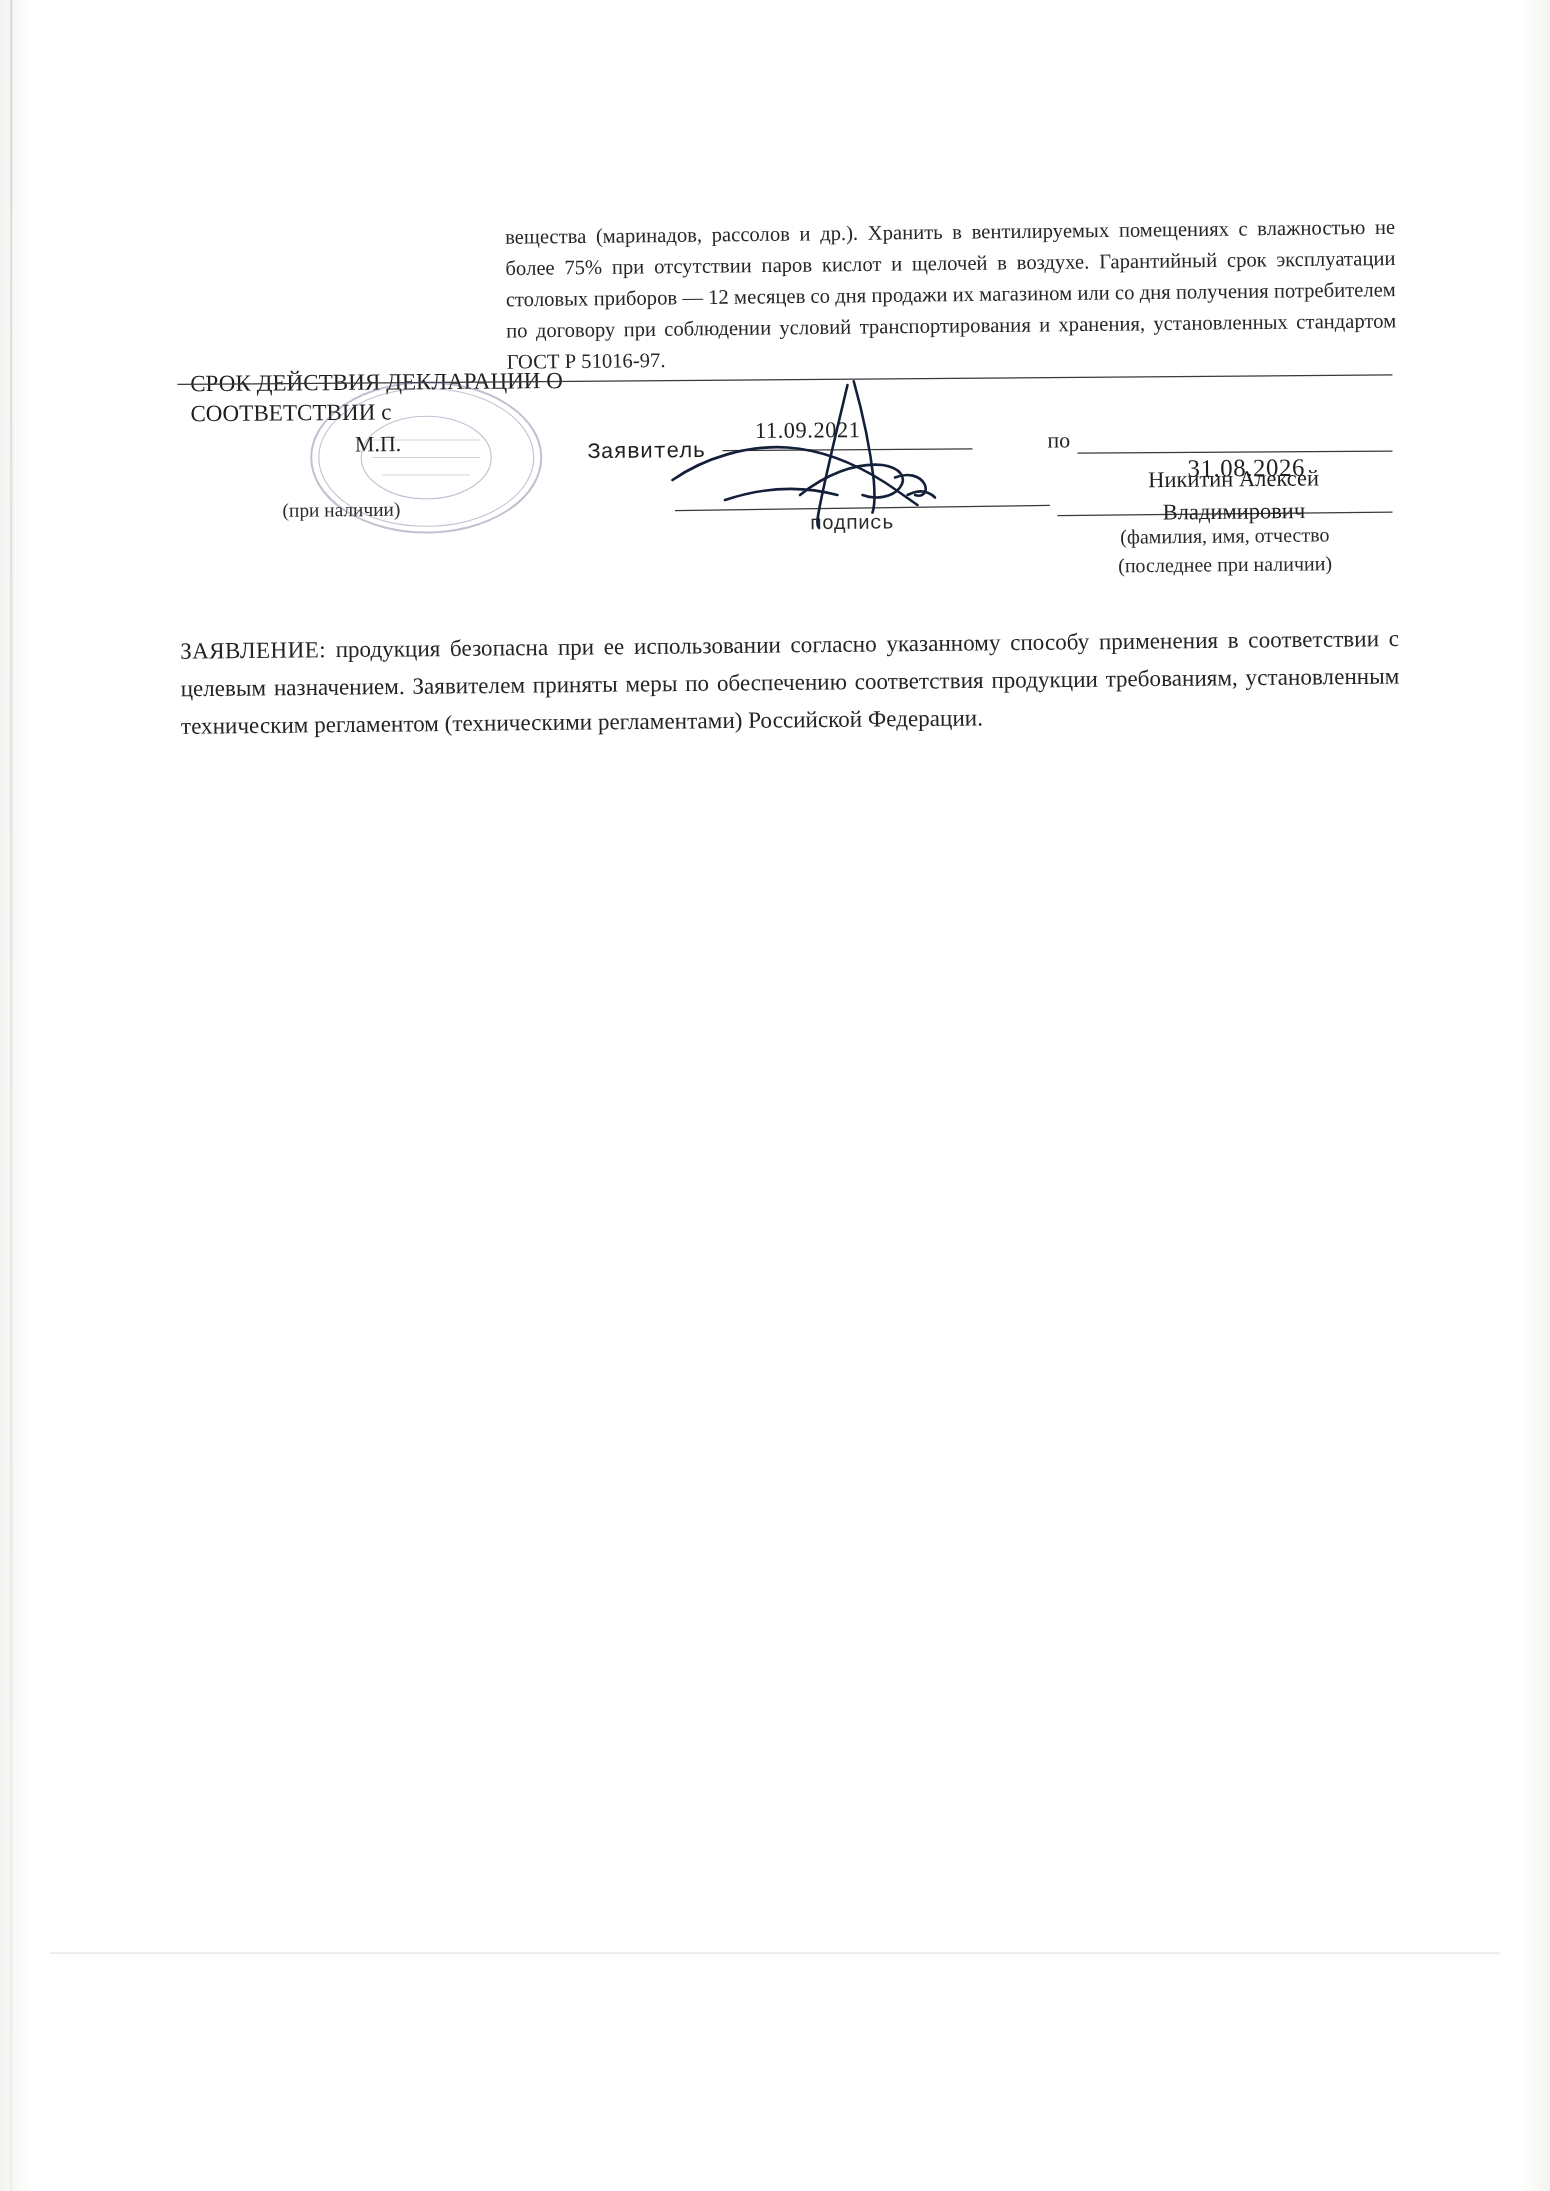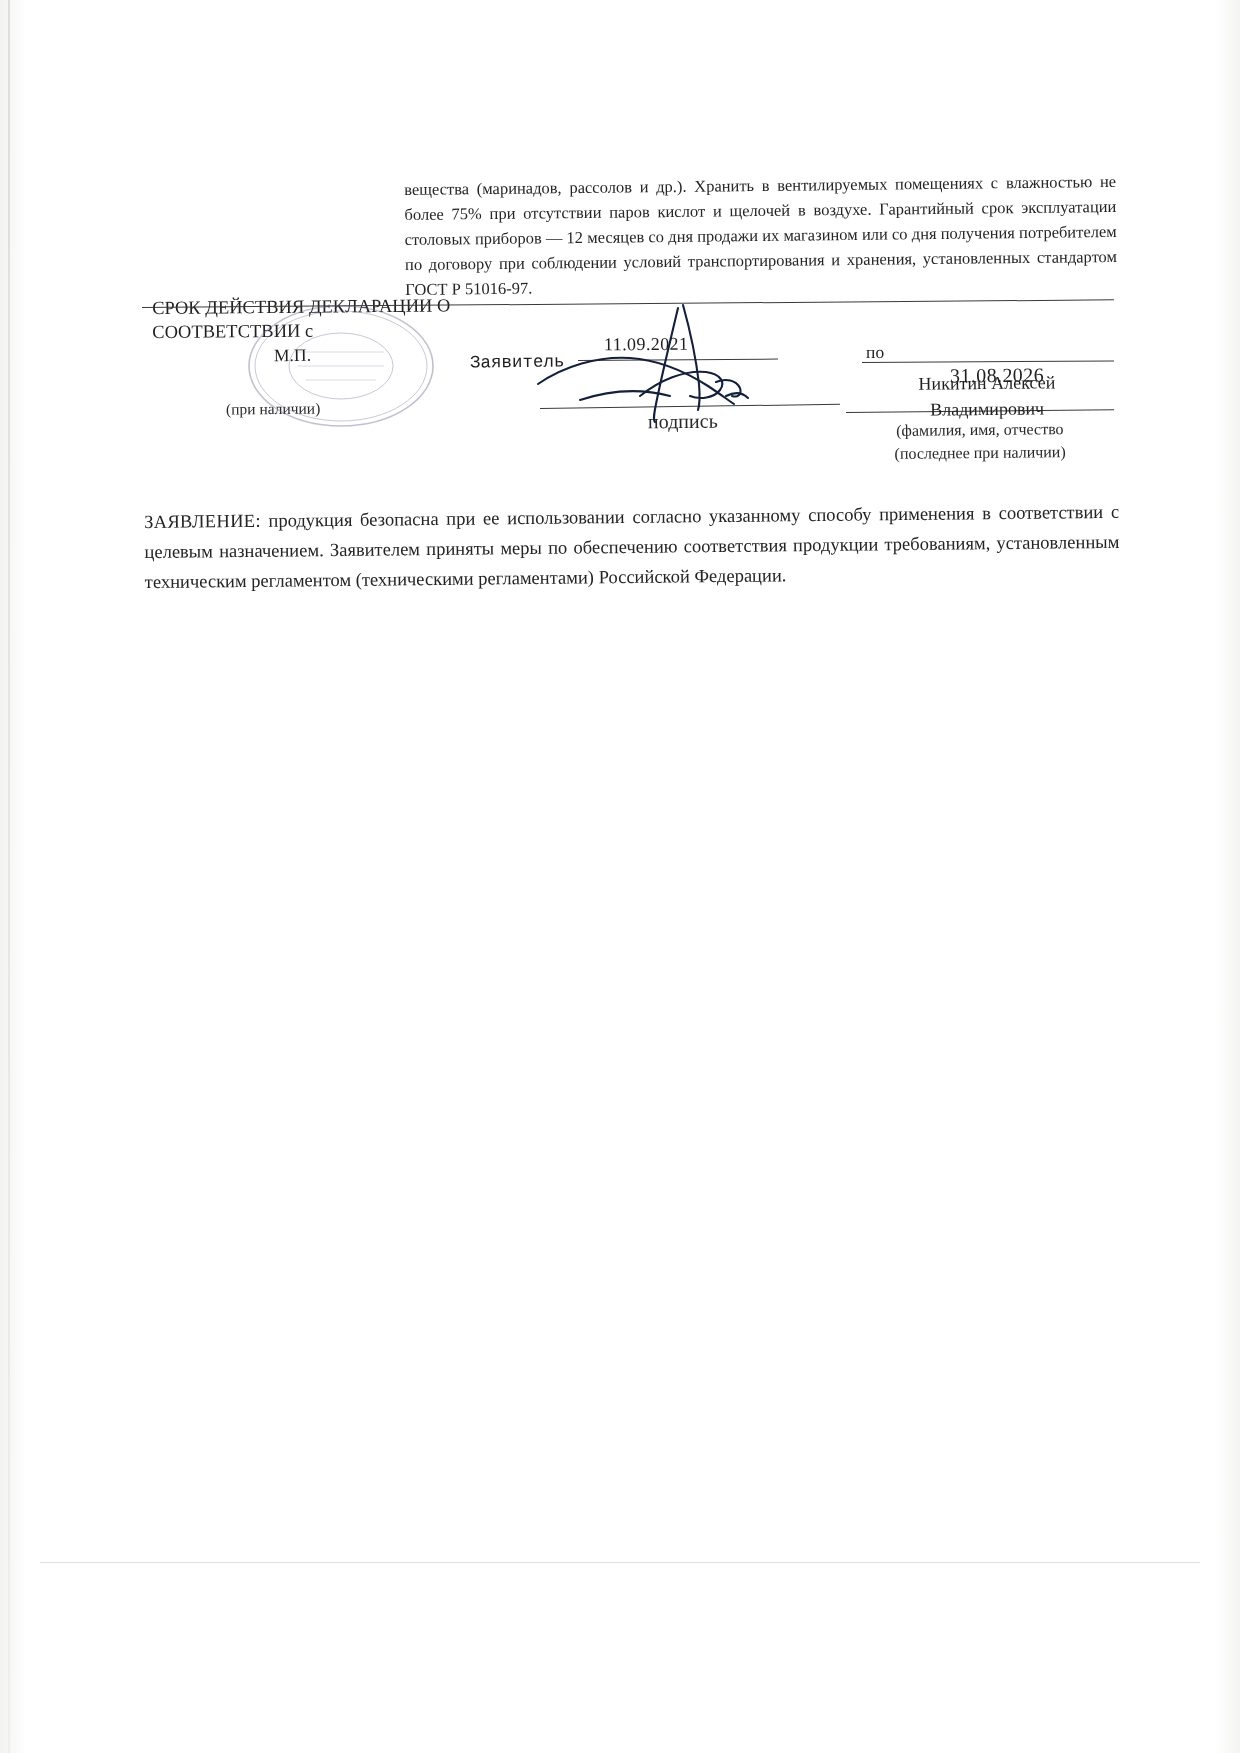--- a/index.html
+++ b/index.html
@@ -97,21 +97,21 @@
   .rule-name {
     left: 846px;
     top: 412px;
     width: 268px;
     transform: rotate(-0.6deg);
     transform-origin: left center;
   }
 
   .mp {
     position: absolute;
-    left: 274px;
+    left: 284px;
     top: 345px;
     font-size: 17.5px;
     color: #1f1f1f;
     transform: rotate(-0.6deg);
     text-align: right;
   }
   .mp-note {
     position: absolute;
     left: 226px;
     top: 400px;
@@ -137,39 +137,39 @@
     color: #1f1f1f;
     transform: rotate(-0.5deg);
   }
   .po {
     position: absolute;
     left: 838px;
     top: 342px;
     font-size: 17.5px;
     color: #1f1f1f;
     transform: rotate(-0.5deg);
-    margin-left: 28px;
   }
   .date-to {
     position: absolute;
     left: 950px;
     top: 340px;
     font-size: 20px;
     letter-spacing: .4px;
     color: #1f1f1f;
     transform: rotate(-0.5deg);
     margin-top: 24px;
   }
   .signature-caption {
     position: absolute;
     left: 648px;
     top: 410px;
-    font-size: 20px;
+    font-size: 16px;
     color: #2a2a2a;
     transform: rotate(-0.6deg);
+    font-family: Liberation Mono, monospace;
   }
   .owner-name {
     position: absolute;
     left: 862px;
     top: 370px;
     width: 250px;
     font-size: 18px;
     line-height: 26px;
     color: #1f1f1f;
     text-align: center;

